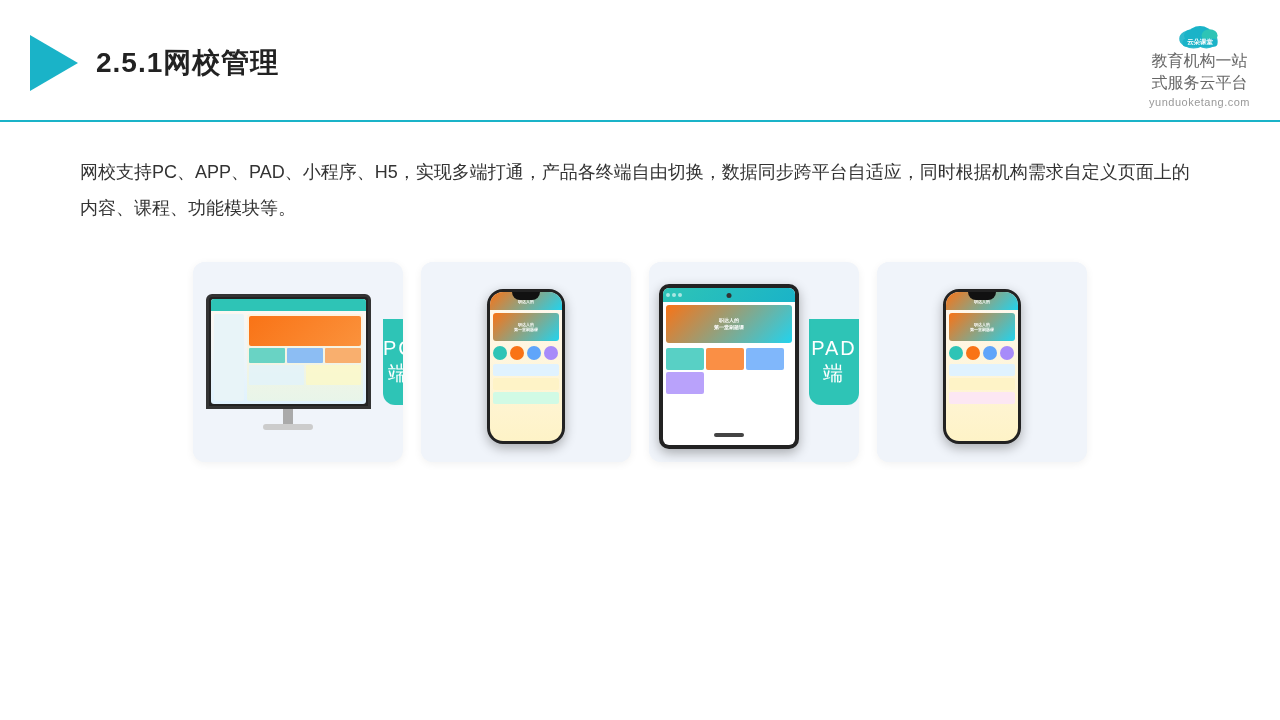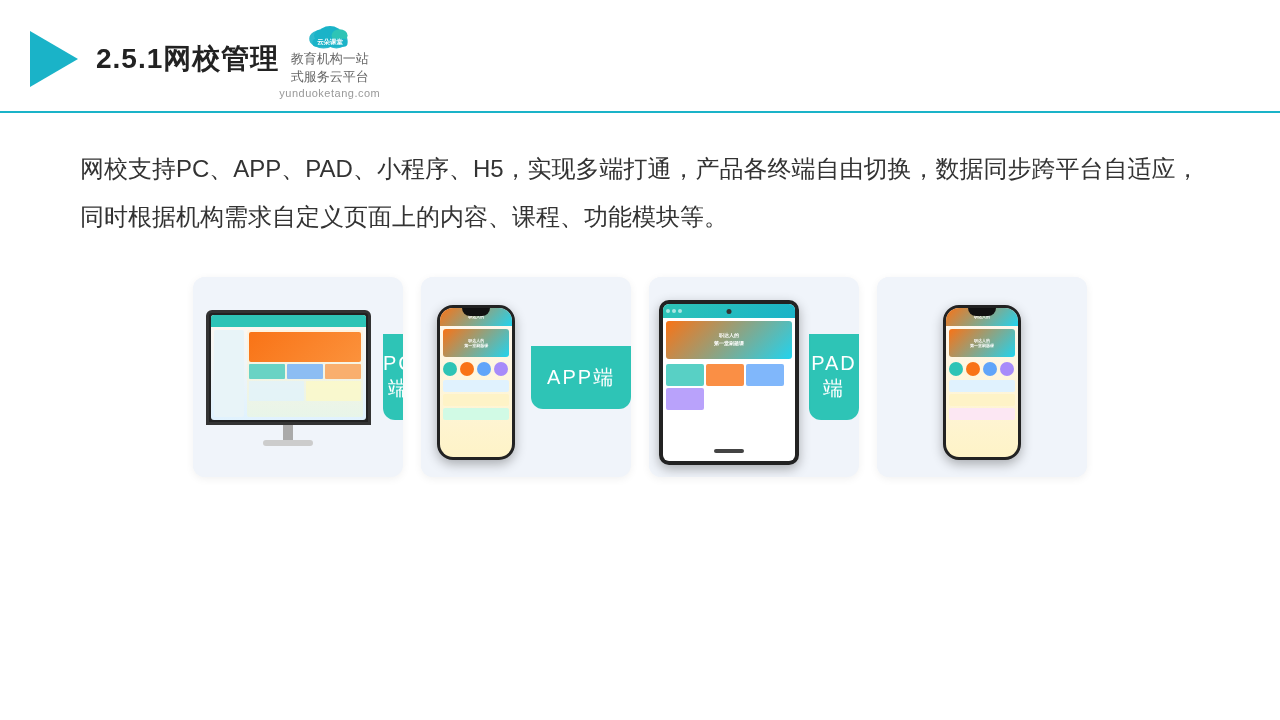--- a/index.html
+++ b/index.html
@@ -9,21 +9,21 @@
       width: 1280px;
       height: 720px;
       overflow: hidden;
       position: relative;
     }
 
     
     .header {
       display: flex;
       align-items: center;
-      justify-content: flex-start;
+      justify-content: space-between;
       padding: 18px 30px 12px 30px;
       border-bottom: 2px solid #1ab3c8;
     }
     .header-left {
       display: flex;
       align-items: center;
       gap: 18px;
     }
     .play-icon {
       width: 0;
@@ -62,21 +62,21 @@
     .logo-slogan {
       font-size: 11px;
       color: #666;
       text-align: right;
       line-height: 1.4;
     }
 
     
     .description {
       padding: 32px 80px 16px 80px;
-      font-size: 24px;
+      font-size: 18px;
       color: #333;
       line-height: 2;
     }
 
     
     .cards-container {
       display: flex;
       justify-content: center;
       gap: 18px;
       padding: 20px 50px 20px 50px;
@@ -406,21 +406,21 @@
       <svg class="cloud-icon-svg" viewBox="0 0 60 40">
         <ellipse cx="22" cy="26" rx="18" ry="12" fill="#1ab3c8" opacity="0.9"></ellipse>
         <ellipse cx="38" cy="28" rx="14" ry="10" fill="#1ab3c8" opacity="0.9"></ellipse>
         <ellipse cx="30" cy="20" rx="14" ry="10" fill="#1ab3c8"></ellipse>
         <ellipse cx="20" cy="22" rx="10" ry="8" fill="#1ab3c8"></ellipse>
         <ellipse cx="42" cy="22" rx="10" ry="8" fill="#2ec4b6"></ellipse>
         <rect x="8" y="26" width="44" height="10" rx="5" fill="#1ab3c8"></rect>
         <text x="30" y="33" text-anchor="middle" fill="white" font-size="8" font-weight="bold">云朵课堂</text>
       </svg>
     </div>
-    <div class="logo-slogan" style="font-size:13px;color:#666;text-align:right;white-space:pre-line;"><span>教育机构一站
+    <div class="logo-slogan" style="font-size:16px;color:#666;text-align:right;white-space:pre-line;"><span>教育机构一站
 式服务云平台</span></div>
     <div class="logo-url">yunduoketang.com</div>
   </div>
 </div>
 
 <div class="description">
   <span>网校支持PC、APP、PAD、小程序、H5，实现多端打通，产品各终端自由切换，数据同步跨平台自适应，同时根据机构需求自定义页面上的内容、课程、功能模块等。</span>
 </div>
 
 <div class="cards-container">
@@ -475,21 +475,20 @@
             <div class="phone-icon-circle"></div>
           </div>
           <div class="phone-content-rows">
             <div class="phone-row-item"></div>
             <div class="phone-row-item"></div>
             <div class="phone-row-item"></div>
           </div>
         </div>
       </div>
     </div>
-    <div class="card-label">APP端</div>
   </div>
 
   <div class="card">
     <div class="card-image-area">
       <div class="tablet-mockup">
         <div class="tablet-camera"></div>
         <div class="tablet-screen">
           <div class="tablet-nav">
             <div class="tablet-nav-dot"></div>
             <div class="tablet-nav-dot"></div>

